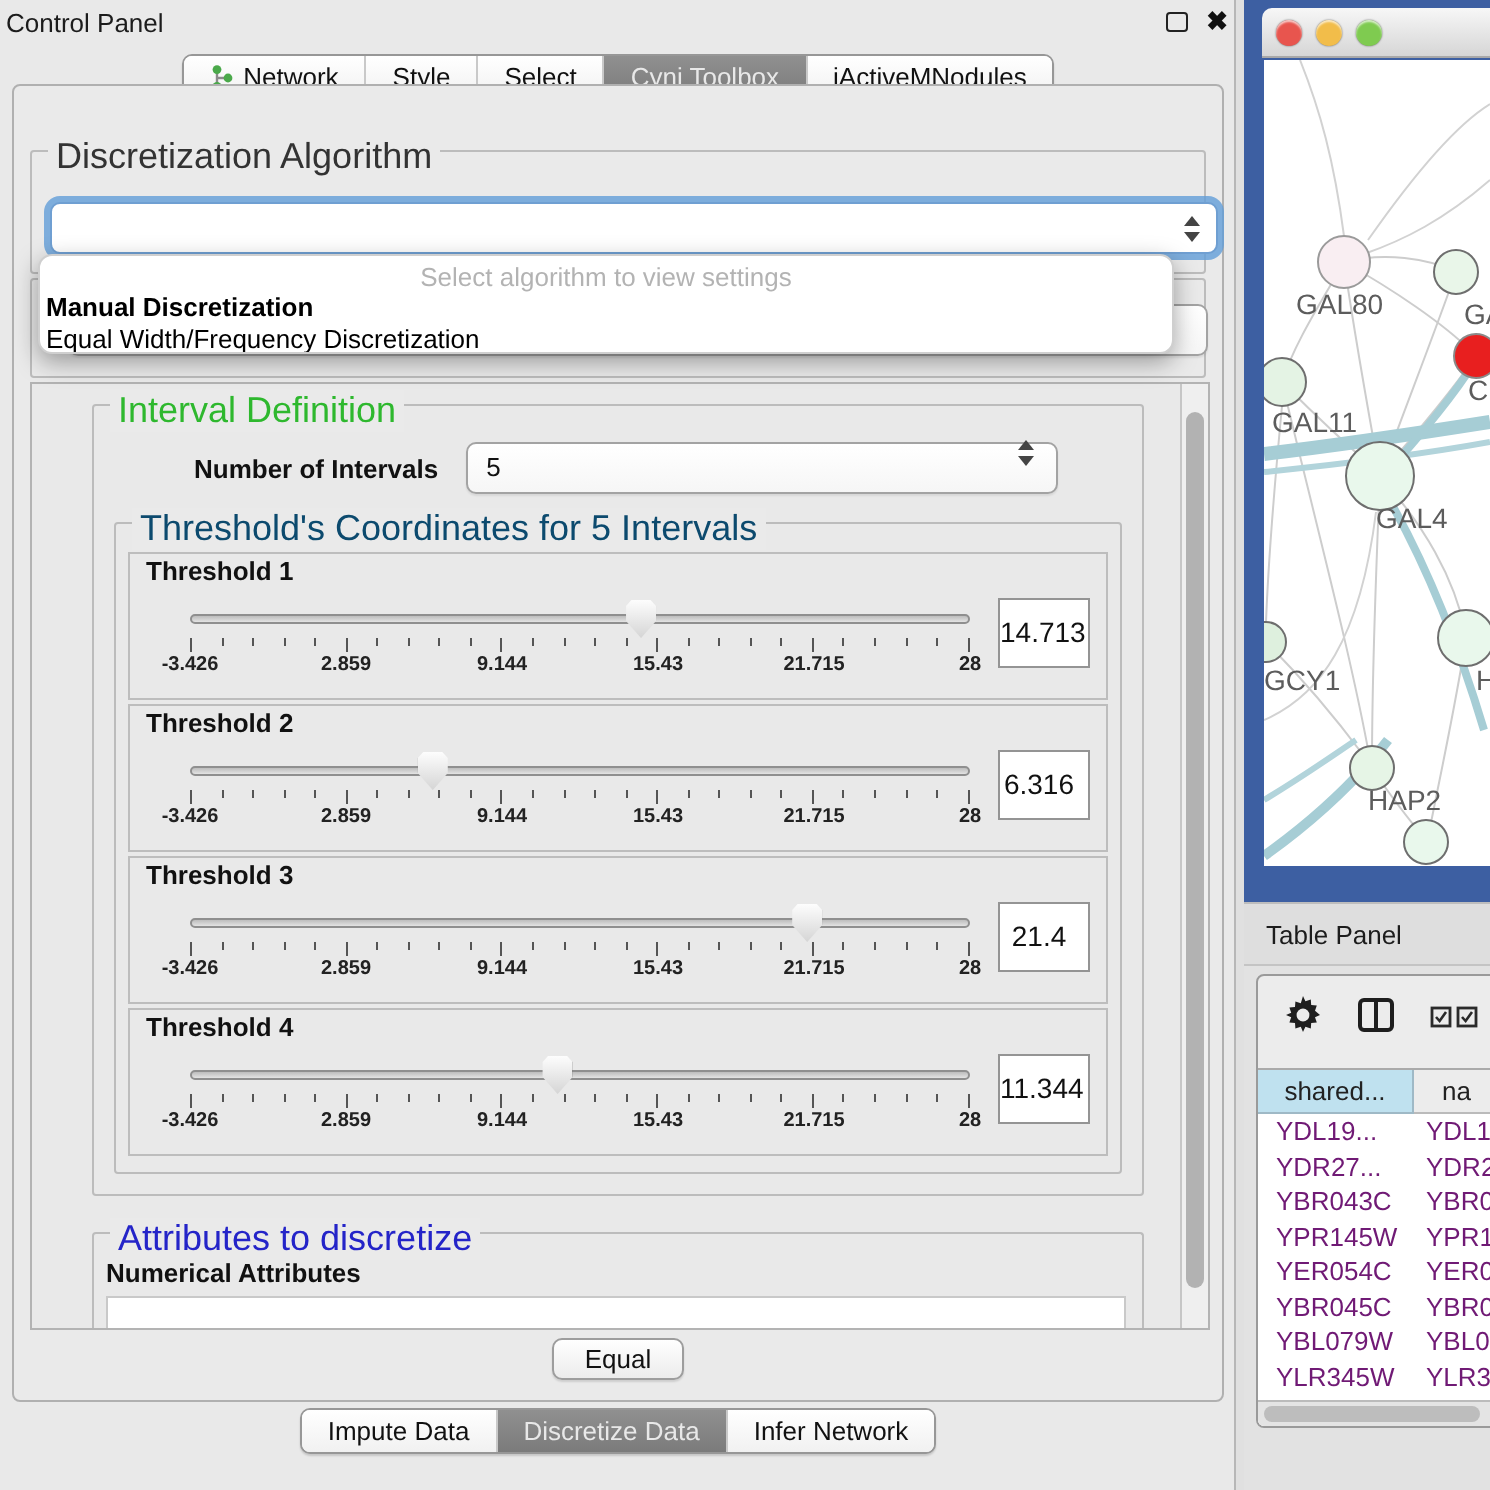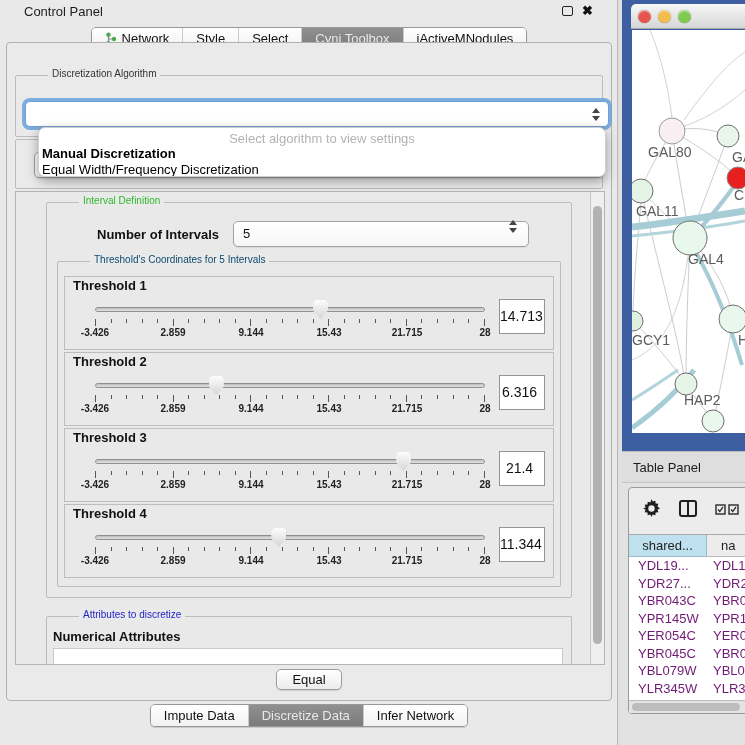--- a/index.html
+++ b/index.html
@@ -2,41 +2,41 @@
 <html><head>
 <meta charset="utf-8">
 <style>
   * { margin:0; padding:0; box-sizing:border-box; }
   html,body { background:#d9d9d9; }
   body { font-family:"Liberation Sans", sans-serif; }
   .screen { position:relative; width:745px; height:745px; background:#e0e0e0; overflow:hidden; }
 
   
   .control-panel { position:absolute; left:0; top:0; width:618px; height:745px; background:#e9e9e9; border-right:1px solid #b7b7b7; }
-  .cp-titlebar { position:absolute; left:0; top:0; width:100%; height:22px; display:flex; align-items:center; padding:0 24px; font-size:13px; color:#1c1c1c; }
+  .cp-titlebar { position:absolute; left:0; top:0; width:100%; height:22px; display:flex; align-items:center; padding:0 3px; font-size:13px; color:#1c1c1c; }
   .cp-title { flex:1; }
   .float-icon { width:11px; height:10px; border:1.5px solid #222; border-radius:2px; margin-right:9px; }
   .close-icon { font-size:13px; font-weight:bold; color:#111; line-height:10px; }
 
   .seg-row { position:absolute; left:0; width:618px; display:flex; justify-content:center; }
   .seg { display:flex; border:1px solid #979797; border-radius:5px; overflow:hidden; background:#fff; box-shadow:0 1px 1px rgba(0,0,0,.15); }
   .seg-btn { display:flex; align-items:center; gap:5px; padding:3px 13px; font-size:13px; color:#111; background:linear-gradient(#ffffff,#f1f1f1); border-left:1px solid #c9c9c9; white-space:nowrap; cursor:default; }
   .seg-btn:first-child { border-left:none; }
   .seg-btn.selected { background:linear-gradient(#909090,#7b7b7b); color:#e8e8e8; }
 
   .cp-frame { position:absolute; left:6px; top:42px; width:606px; height:659px; border:1px solid #b0b0b0; border-radius:4px; background:#eaeaea; }
 
   
   .group { position:relative; border:1px solid #bcbcbc; border-radius:2px; }
-  .gtitle { position:absolute; top:-8px; left:8px; background:#eaeaea; padding:0 4px; font-size:10px; color:#333; white-space:nowrap;margin-left:24px; }
+  .gtitle { position:absolute; top:-8px; left:8px; background:#eaeaea; padding:0 4px; font-size:18px; color:#333; white-space:nowrap; }
 
   .algo-group { position:absolute; left:8px; top:32px; width:588px; height:62px; }
   .algo-combo { position:absolute; left:18px; top:58px; width:584px; height:26px; background:#fff; border:1px solid #6f9fd2; border-radius:5px; box-shadow:0 0 0 3px rgba(98,158,216,.8); z-index:1; }
 
-  .popup { position:absolute; left:12px; top:84px; width:568px; height:50px; background:#fff; border:1px solid #cfcfcf; border-radius:7px; box-shadow:0 4px 12px rgba(0,0,0,.35); z-index:40; overflow:hidden;margin-left:19px; }
+  .popup { position:absolute; left:12px; top:84px; width:568px; height:50px; background:#fff; border:1px solid #cfcfcf; border-radius:7px; box-shadow:0 4px 12px rgba(0,0,0,.35); z-index:40; overflow:hidden; }
   .popup-placeholder { text-align:center; color:#b3b3b3; font-size:13px; padding-top:3px; }
   .popup-item { font-size:13px; color:#000; padding:0 3px; line-height:16px; }
   .popup-item.hl { font-weight:bold; }
 
   .td-group { position:absolute; left:8px; top:96px; width:588px; height:50px; }
   .combo { position:relative; background:linear-gradient(#ffffff,#f6f6f6); border:1px solid #a3a3a3; border-radius:5px; height:26px; font-size:13px; color:#111; line-height:24px; padding-left:9px; box-shadow:0 1px 1px rgba(0,0,0,.08); }
   .stepper { position:absolute; right:8px; top:5px; width:9px; height:15px; }
   .stepper:before, .stepper:after { content:""; position:absolute; left:1px; border-left:4px solid transparent; border-right:4px solid transparent; }
   .stepper:before { top:1px; border-bottom:5px solid #444; }
   .stepper:after { bottom:1px; border-top:5px solid #444; }

